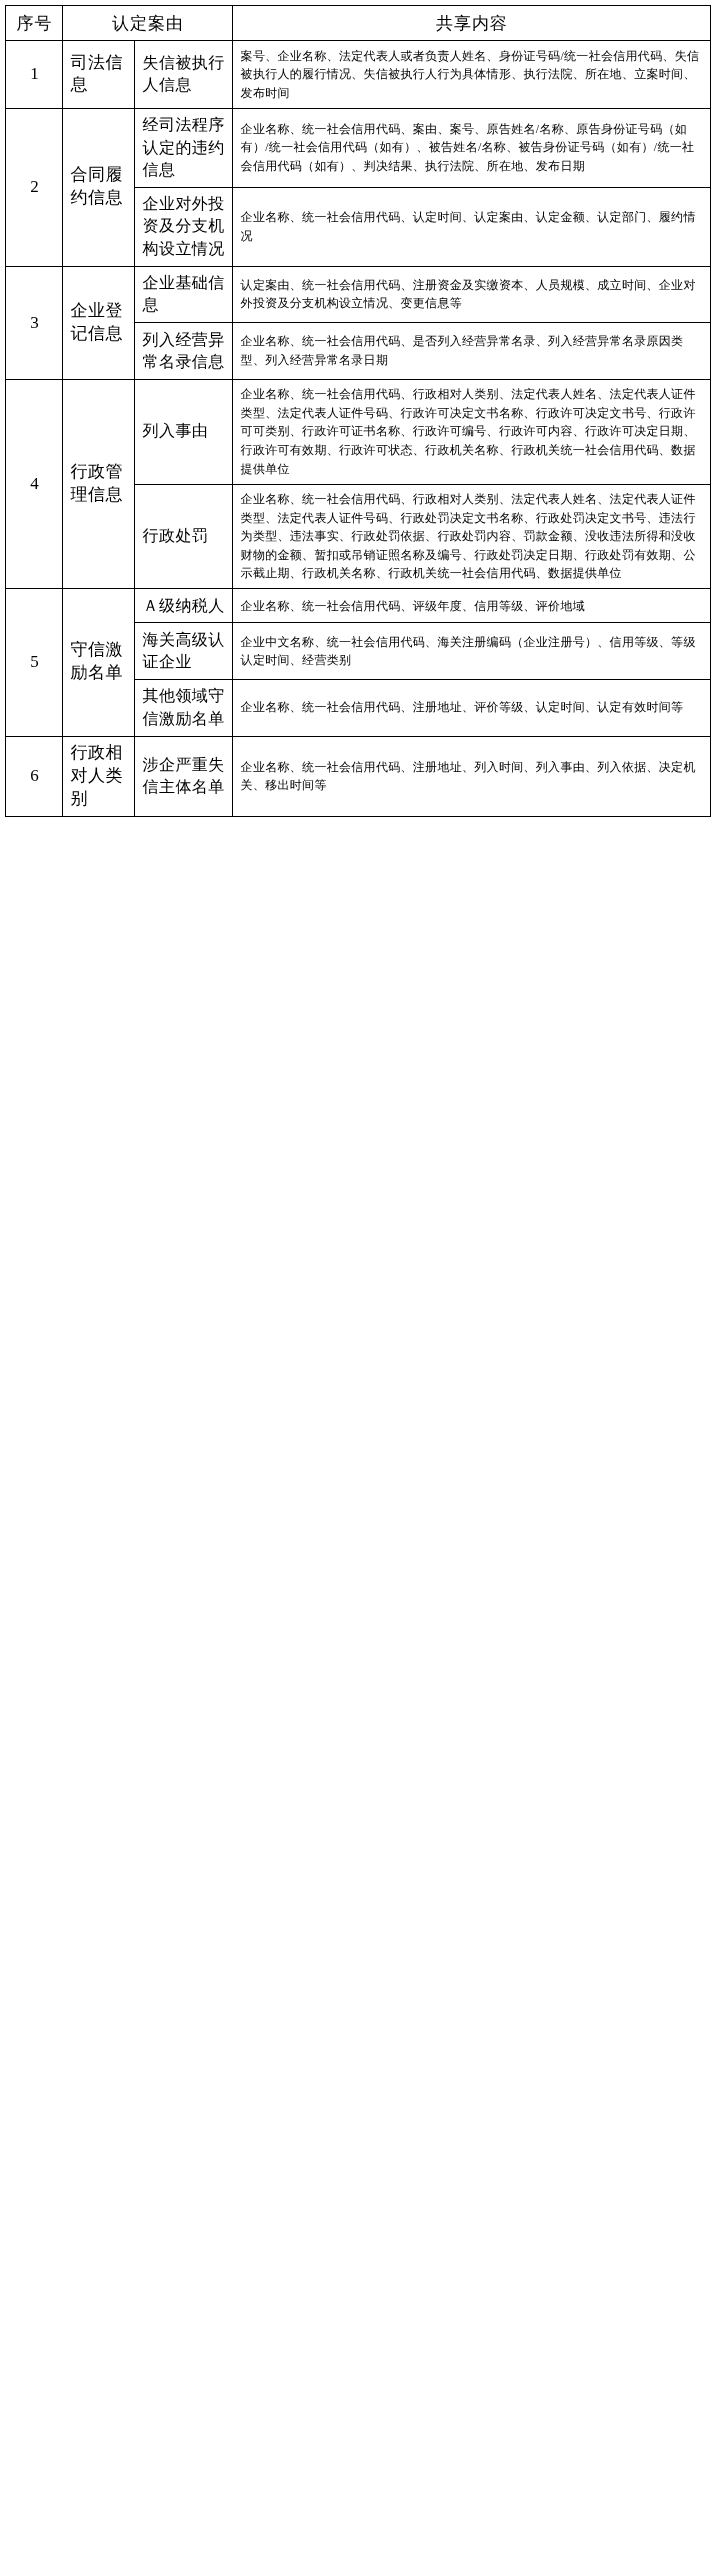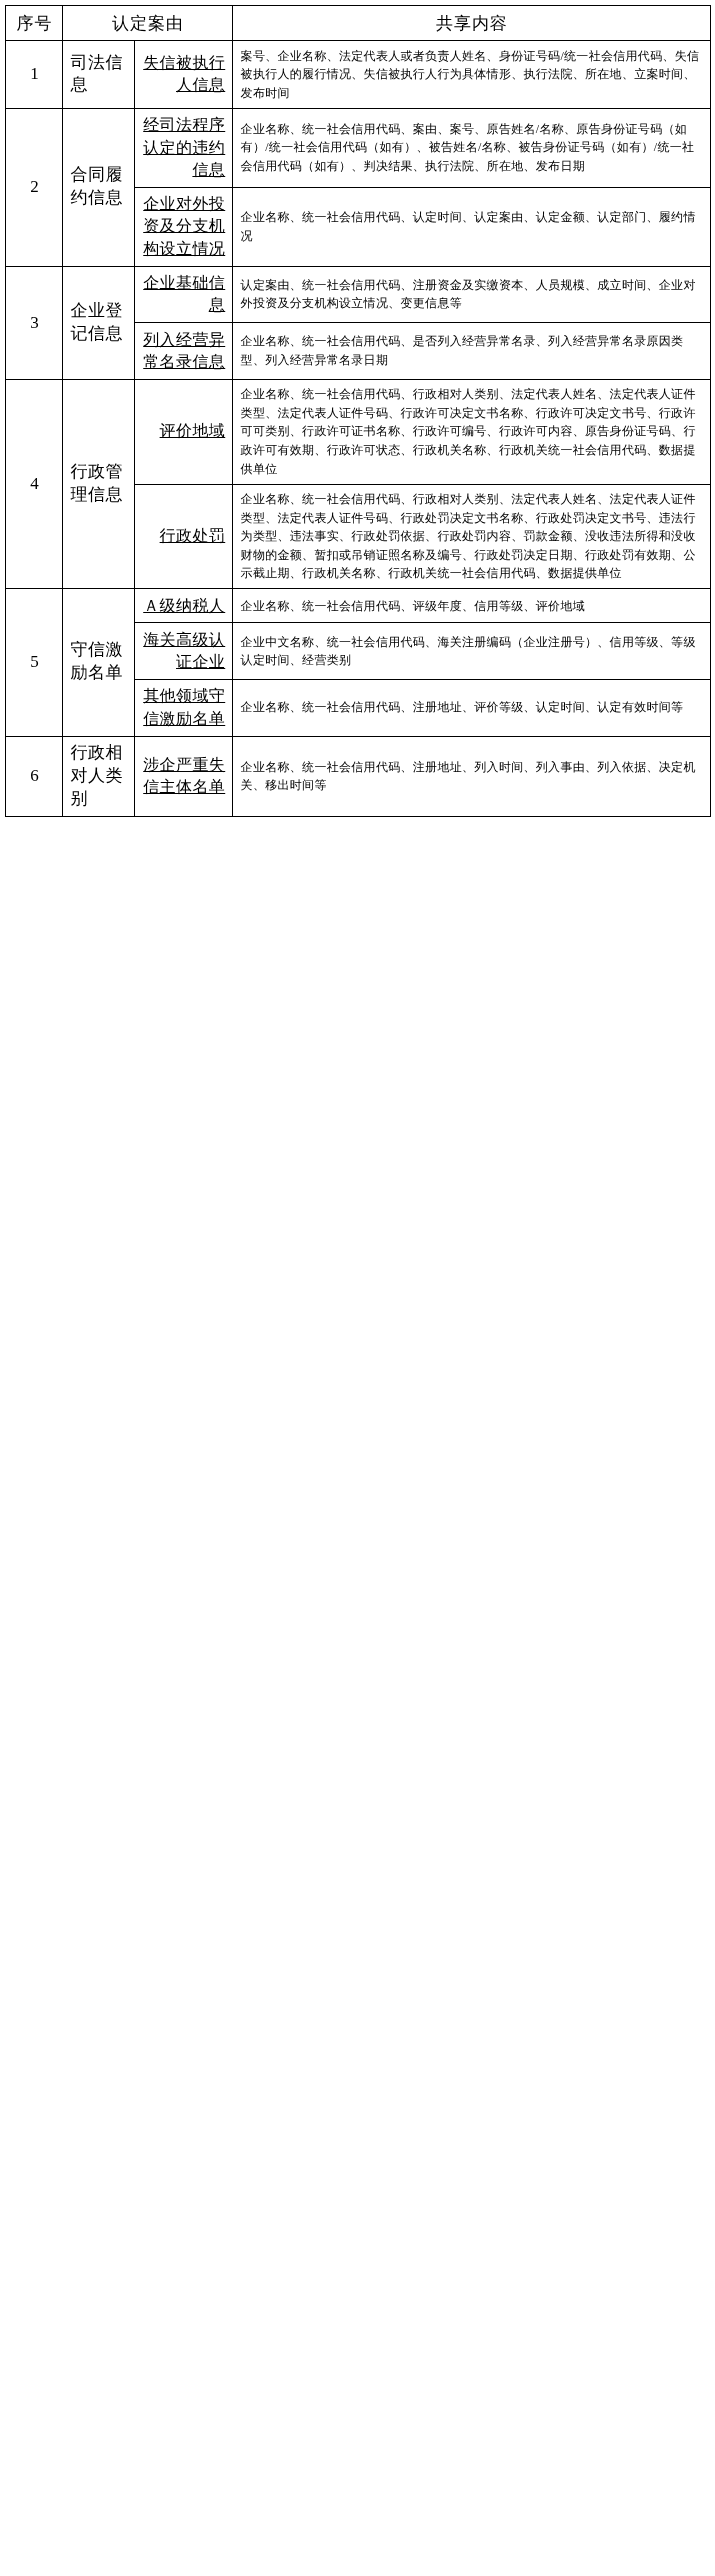--- a/index.html
+++ b/index.html
@@ -44,25 +44,24 @@
     text-align: center;
     font-size: 17px;
   }
   td.cat-cell {
     text-align: left;
     font-size: 17px;
     line-height: 1.35;
     letter-spacing: 0.4px;
   }
   td.sub-cell {
-    text-align: right;
+    text-align: left;
     font-size: 16px;
     line-height: 1.4;
     letter-spacing: 0.4px;
-    text-decoration: underline;
   }
   td.body-cell {
     text-align: left;
     font-size: 12px;
     line-height: 1.55;
     letter-spacing: 0.3px;
   }
 </style>
 </head>
 <body>
@@ -109,22 +108,22 @@
         <td class="body-cell">认定案由、统一社会信用代码、注册资金及实缴资本、人员规模、成立时间、企业对外投资及分支机构设立情况、变更信息等</td>
       </tr>
       <tr>
         <td class="sub-cell">列入经营异常名录信息</td>
         <td class="body-cell">企业名称、统一社会信用代码、是否列入经营异常名录、列入经营异常名录原因类型、列入经营异常名录日期</td>
       </tr>
 
       <tr>
         <td class="no-cell" rowspan="2">4</td>
         <td class="cat-cell" rowspan="2">行政管理信息</td>
-        <td class="sub-cell">评价地域</td>
-        <td class="body-cell">企业名称、统一社会信用代码、行政相对人类别、法定代表人姓名、法定代表人证件类型、法定代表人证件号码、行政许可决定文书名称、行政许可决定文书号、行政许可可类别、行政许可证书名称、行政许可编号、行政许可内容、原告身份证号码、行政许可有效期、行政许可状态、行政机关名称、行政机关统一社会信用代码、数据提供单位</td>
+        <td class="sub-cell">列入事由</td>
+        <td class="body-cell">企业名称、统一社会信用代码、行政相对人类别、法定代表人姓名、法定代表人证件类型、法定代表人证件号码、行政许可决定文书名称、行政许可决定文书号、行政许可可类别、行政许可证书名称、行政许可编号、行政许可内容、行政许可决定日期、行政许可有效期、行政许可状态、行政机关名称、行政机关统一社会信用代码、数据提供单位</td>
       </tr>
       <tr>
         <td class="sub-cell">行政处罚</td>
         <td class="body-cell">企业名称、统一社会信用代码、行政相对人类别、法定代表人姓名、法定代表人证件类型、法定代表人证件号码、行政处罚决定文书名称、行政处罚决定文书号、违法行为类型、违法事实、行政处罚依据、行政处罚内容、罚款金额、没收违法所得和没收财物的金额、暂扣或吊销证照名称及编号、行政处罚决定日期、行政处罚有效期、公示截止期、行政机关名称、行政机关统一社会信用代码、数据提供单位</td>
       </tr>
 
       <tr>
         <td class="no-cell" rowspan="3">5</td>
         <td class="cat-cell" rowspan="3">守信激励名单</td>
         <td class="sub-cell">Ａ级纳税人</td>

